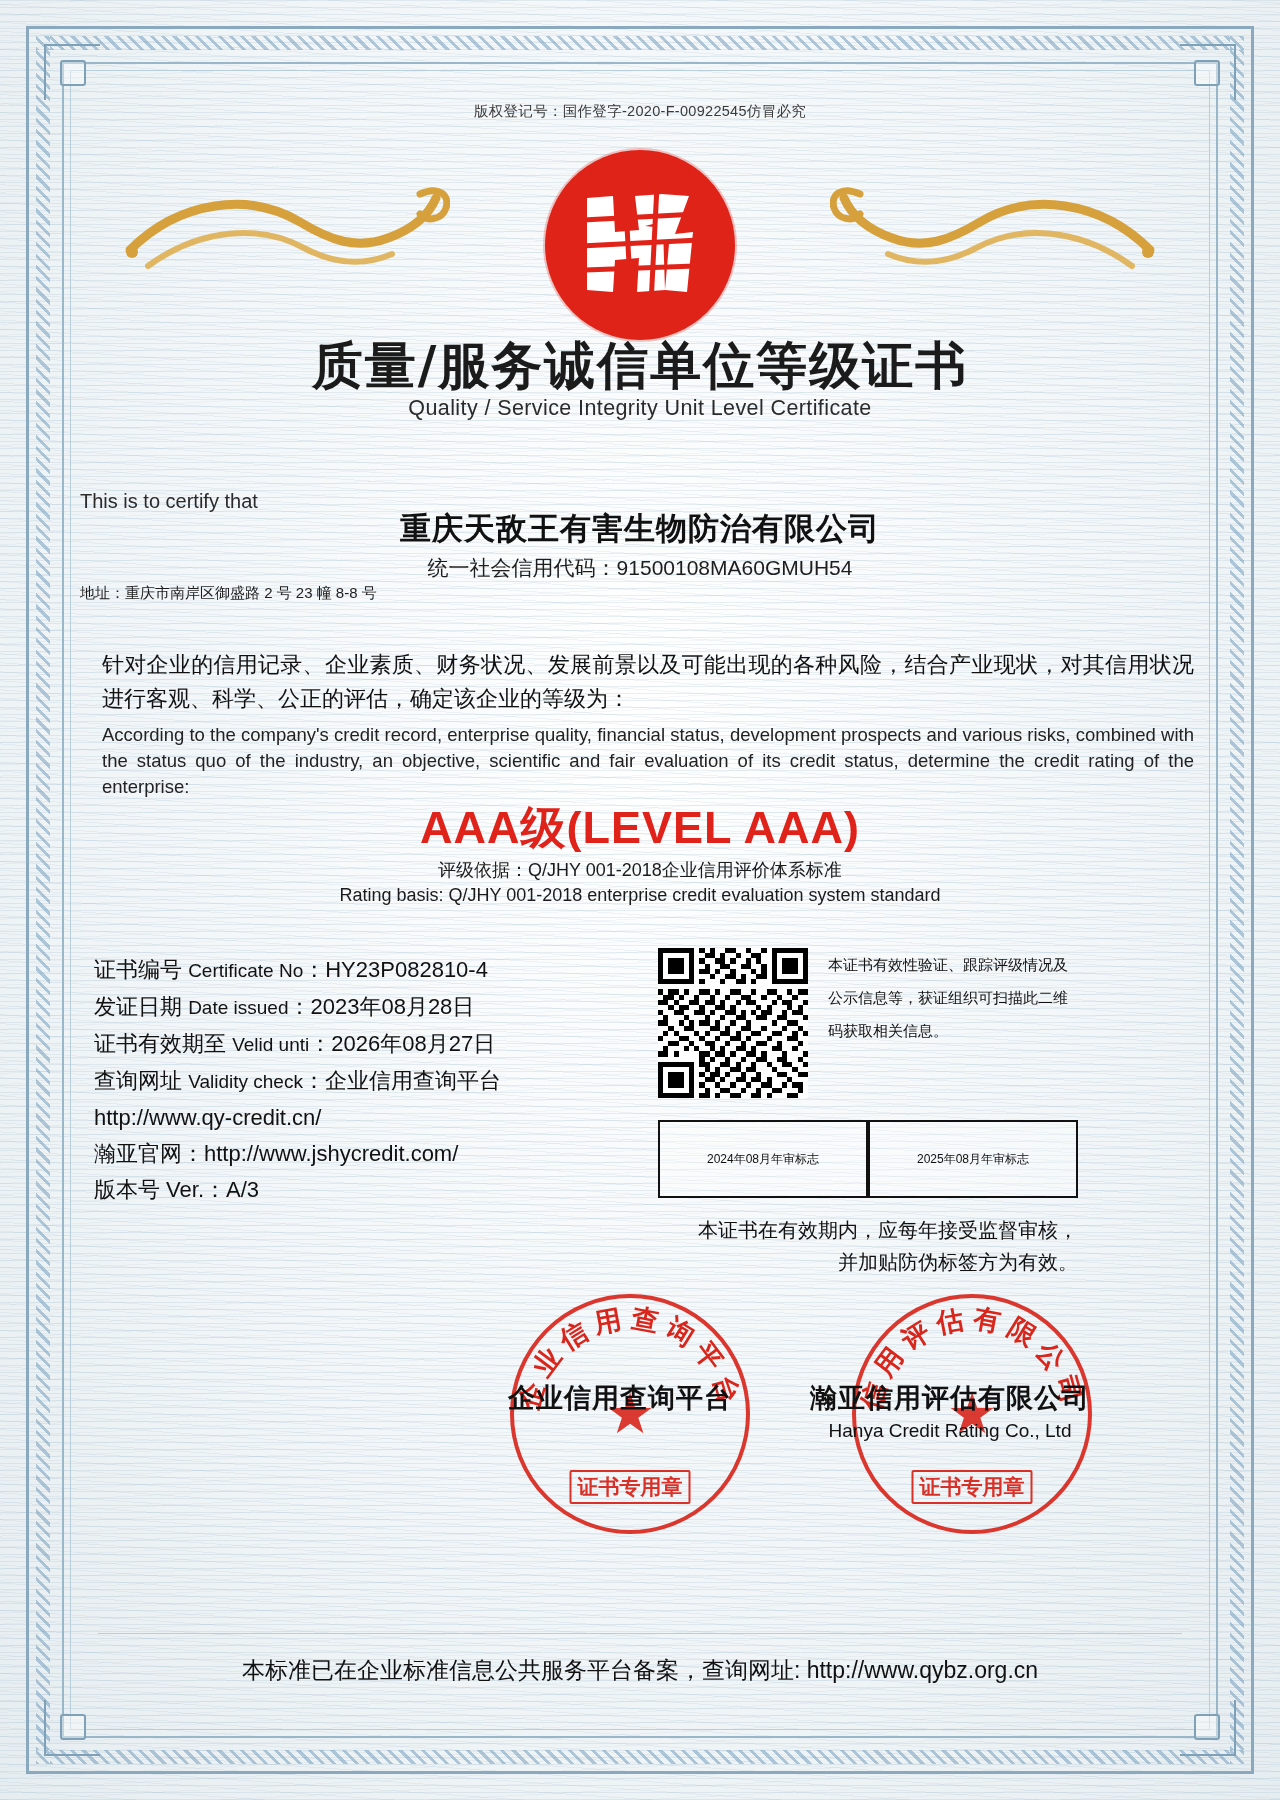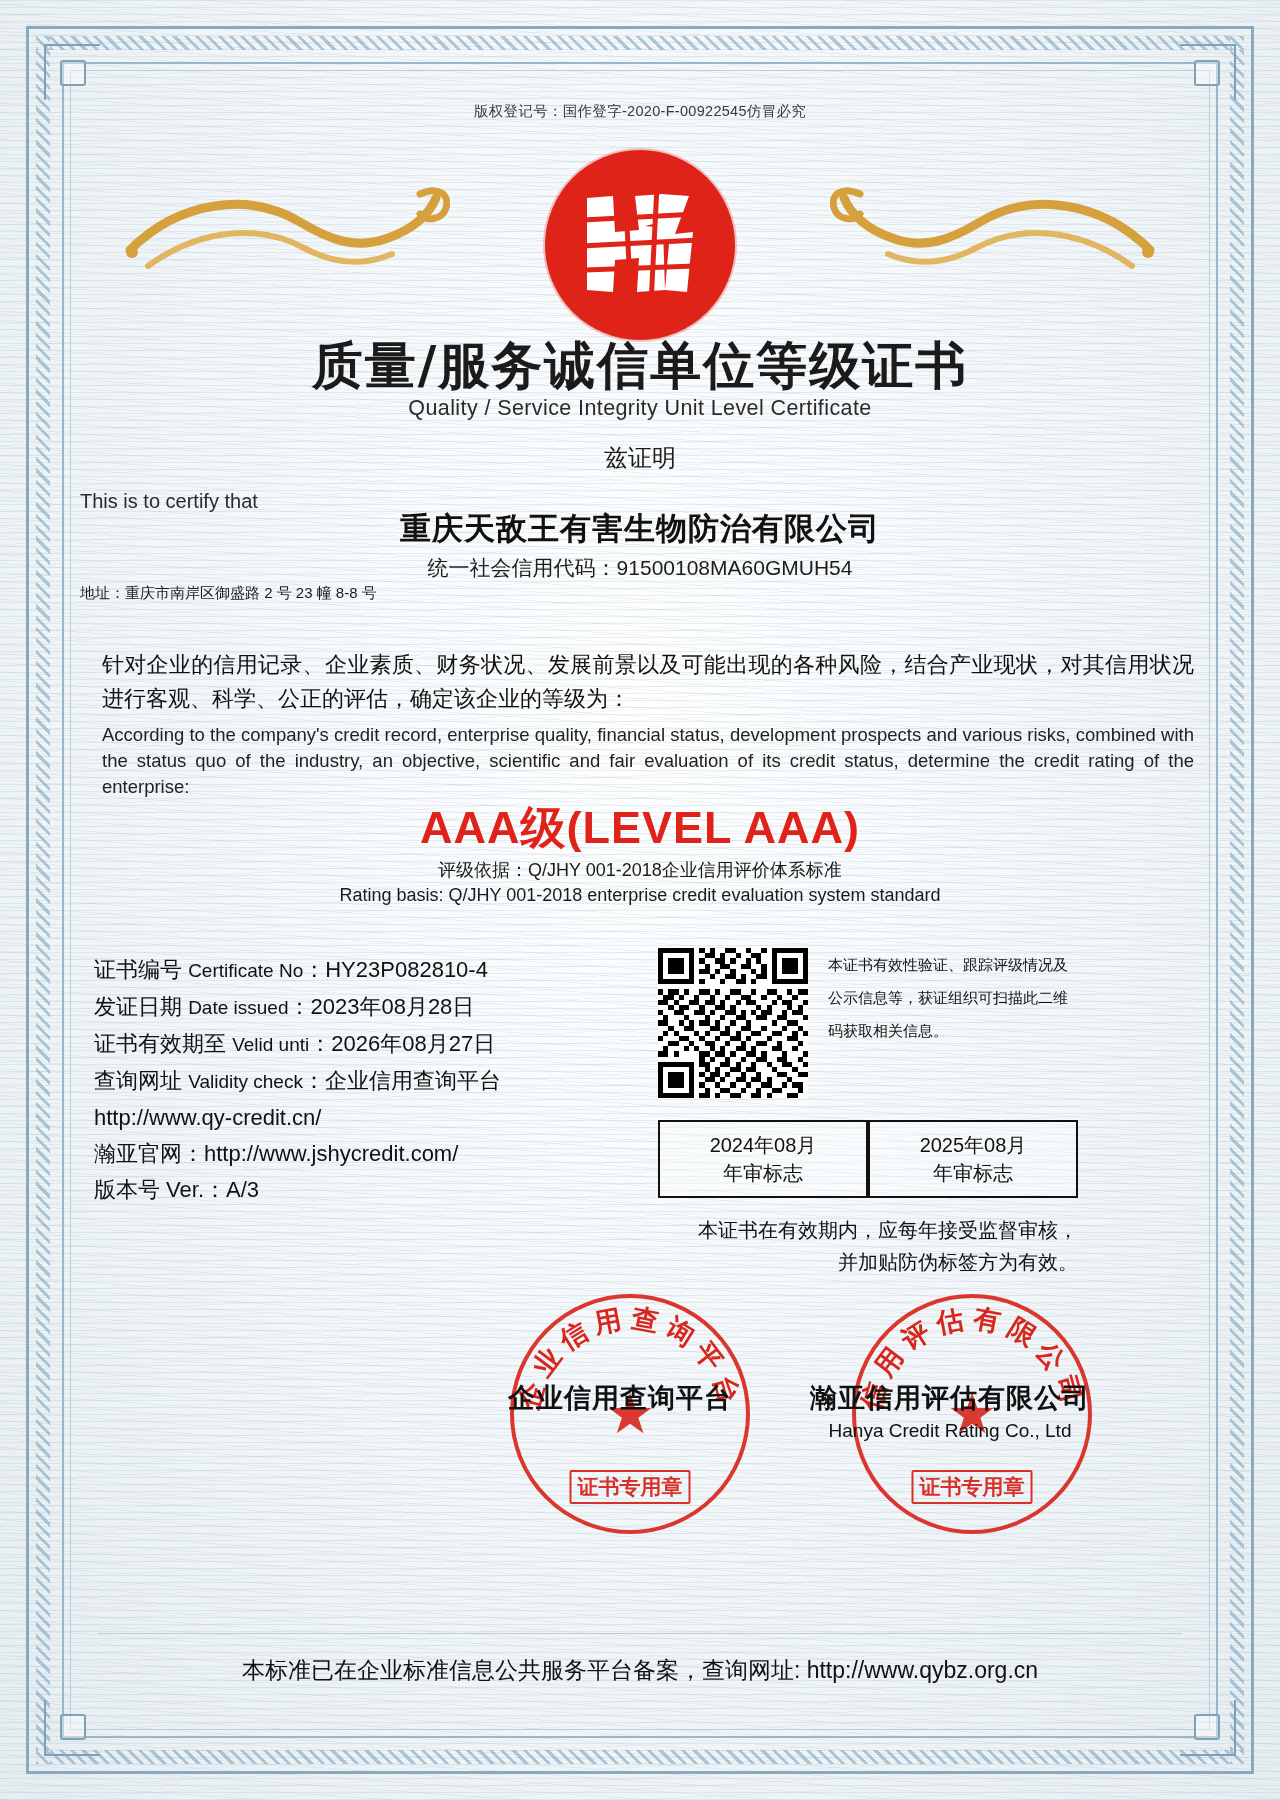--- a/index.html
+++ b/index.html
@@ -172,22 +172,22 @@
   .qr-note{
     position:absolute;top:868px;left:748px;width:250px;
     font-size:15px;color:#111;line-height:33px;
   }
   .seal-boxes{
     position:absolute;top:1040px;left:578px;width:420px;
     display:flex;gap:0;
   }
   .seal-box{
     width:210px;height:78px;border:2px solid #111;box-sizing:border-box;
-    display:flex;flex-direction:column;align-items:center;justify-content:center;
-    font-size:20px;color:#111;line-height:28px;background:rgba(255,255,255,0.35);
+    display:flex;align-items:center;justify-content:center;
+    font-size:12px;color:#111;line-height:28px;background:rgba(255,255,255,0.35);
   }
   .annual-note{
     position:absolute;top:1134px;left:578px;width:420px;
     font-size:20px;color:#111;line-height:32px;text-align:right;
   }
 
   
   .stamp{
     position:absolute;width:240px;height:240px;
   }
@@ -279,21 +279,20 @@
             <path d="M20,100 L130,96"></path>
             <path d="M60,18 L66,132"></path>
             <path d="M92,16 L86,134"></path>
           </g>
         </svg>
       </div>
     </div>
 
     <div class="title-cn">质量/服务诚信单位等级证书</div>
     <div class="title-en">Quality / Service Integrity Unit Level Certificate</div>
-    <div class="certify-cn">兹证明</div>
     <div class="certify-en">This is to certify that</div>
     <div class="company">重庆天敌王有害生物防治有限公司</div>
 
     <div class="code-line">
       <span>统一社会信用代码：</span><span>91500108MA60GMUH54</span>
     </div>
     <div class="addr-line">
       <span>地址：</span><span>重庆市南岸区御盛路 2 号 23 幢 8-8 号</span>
     </div>
 

